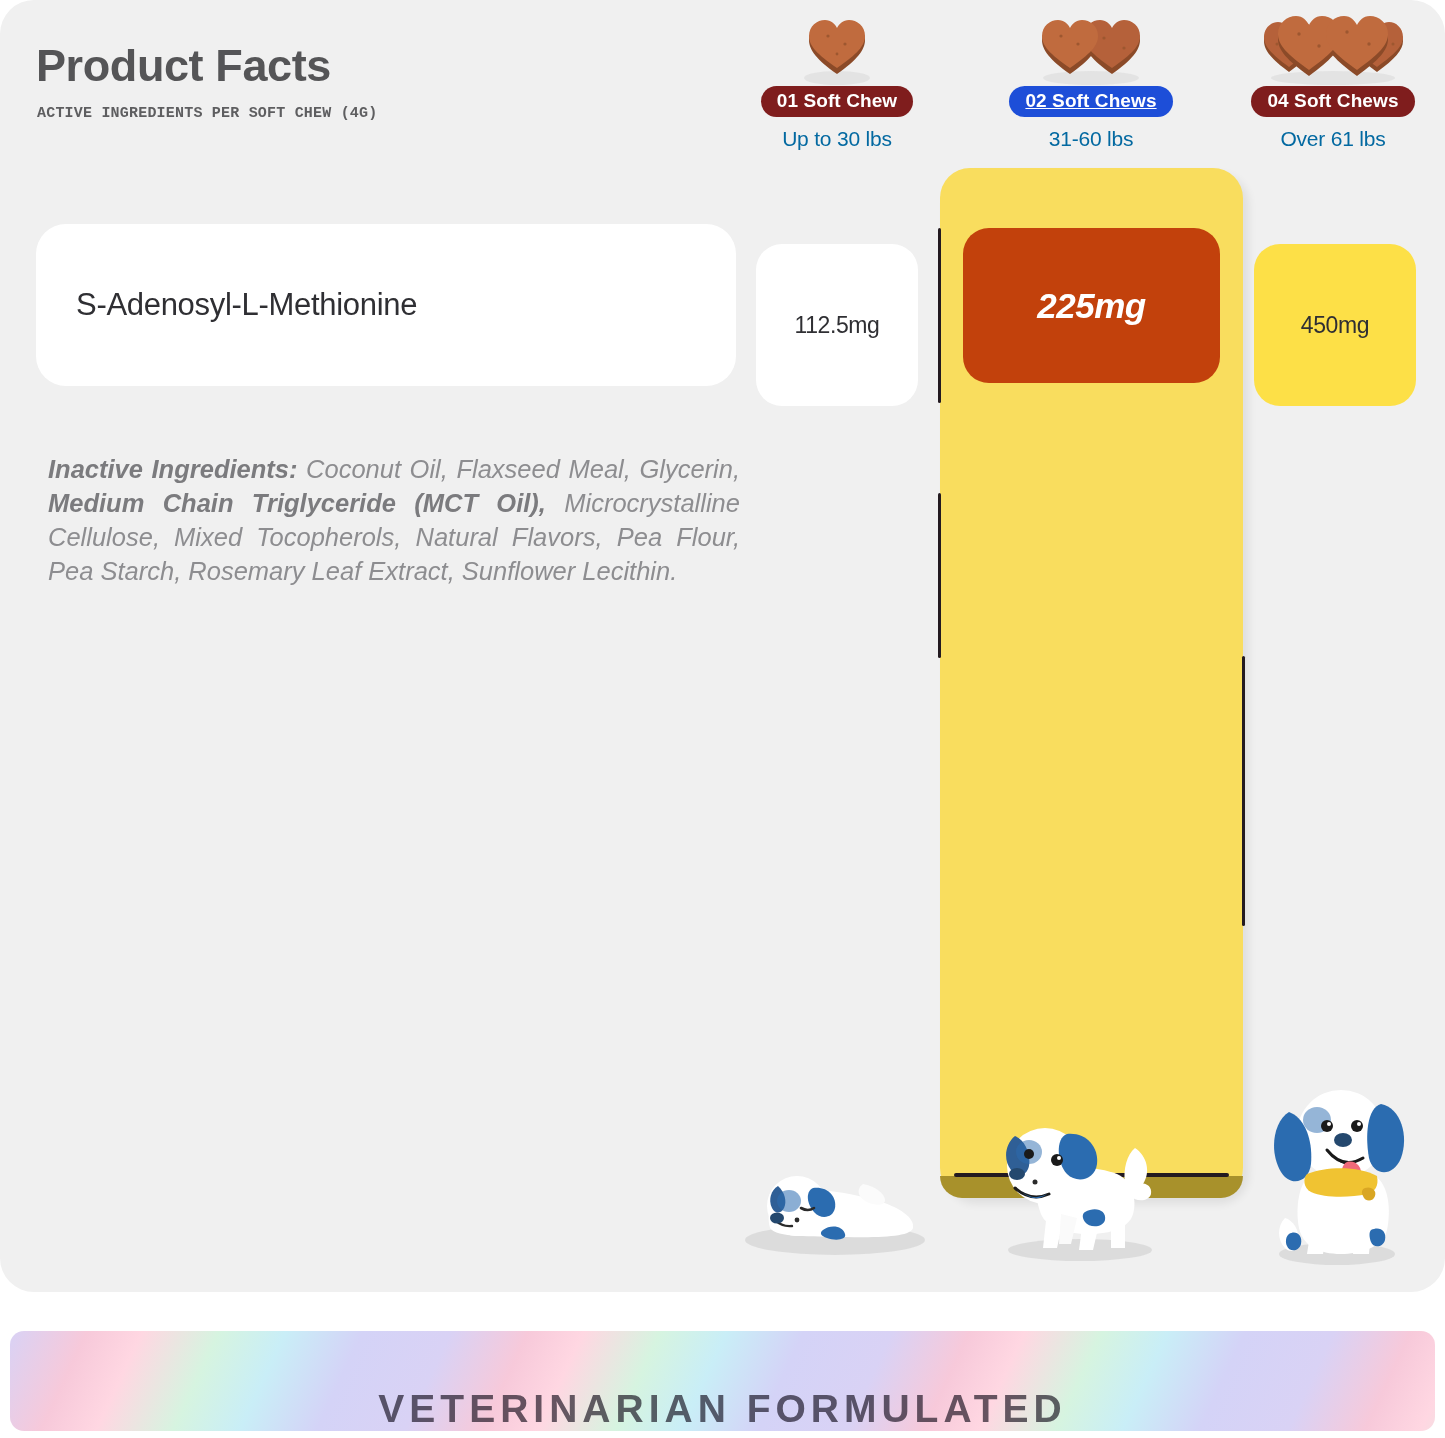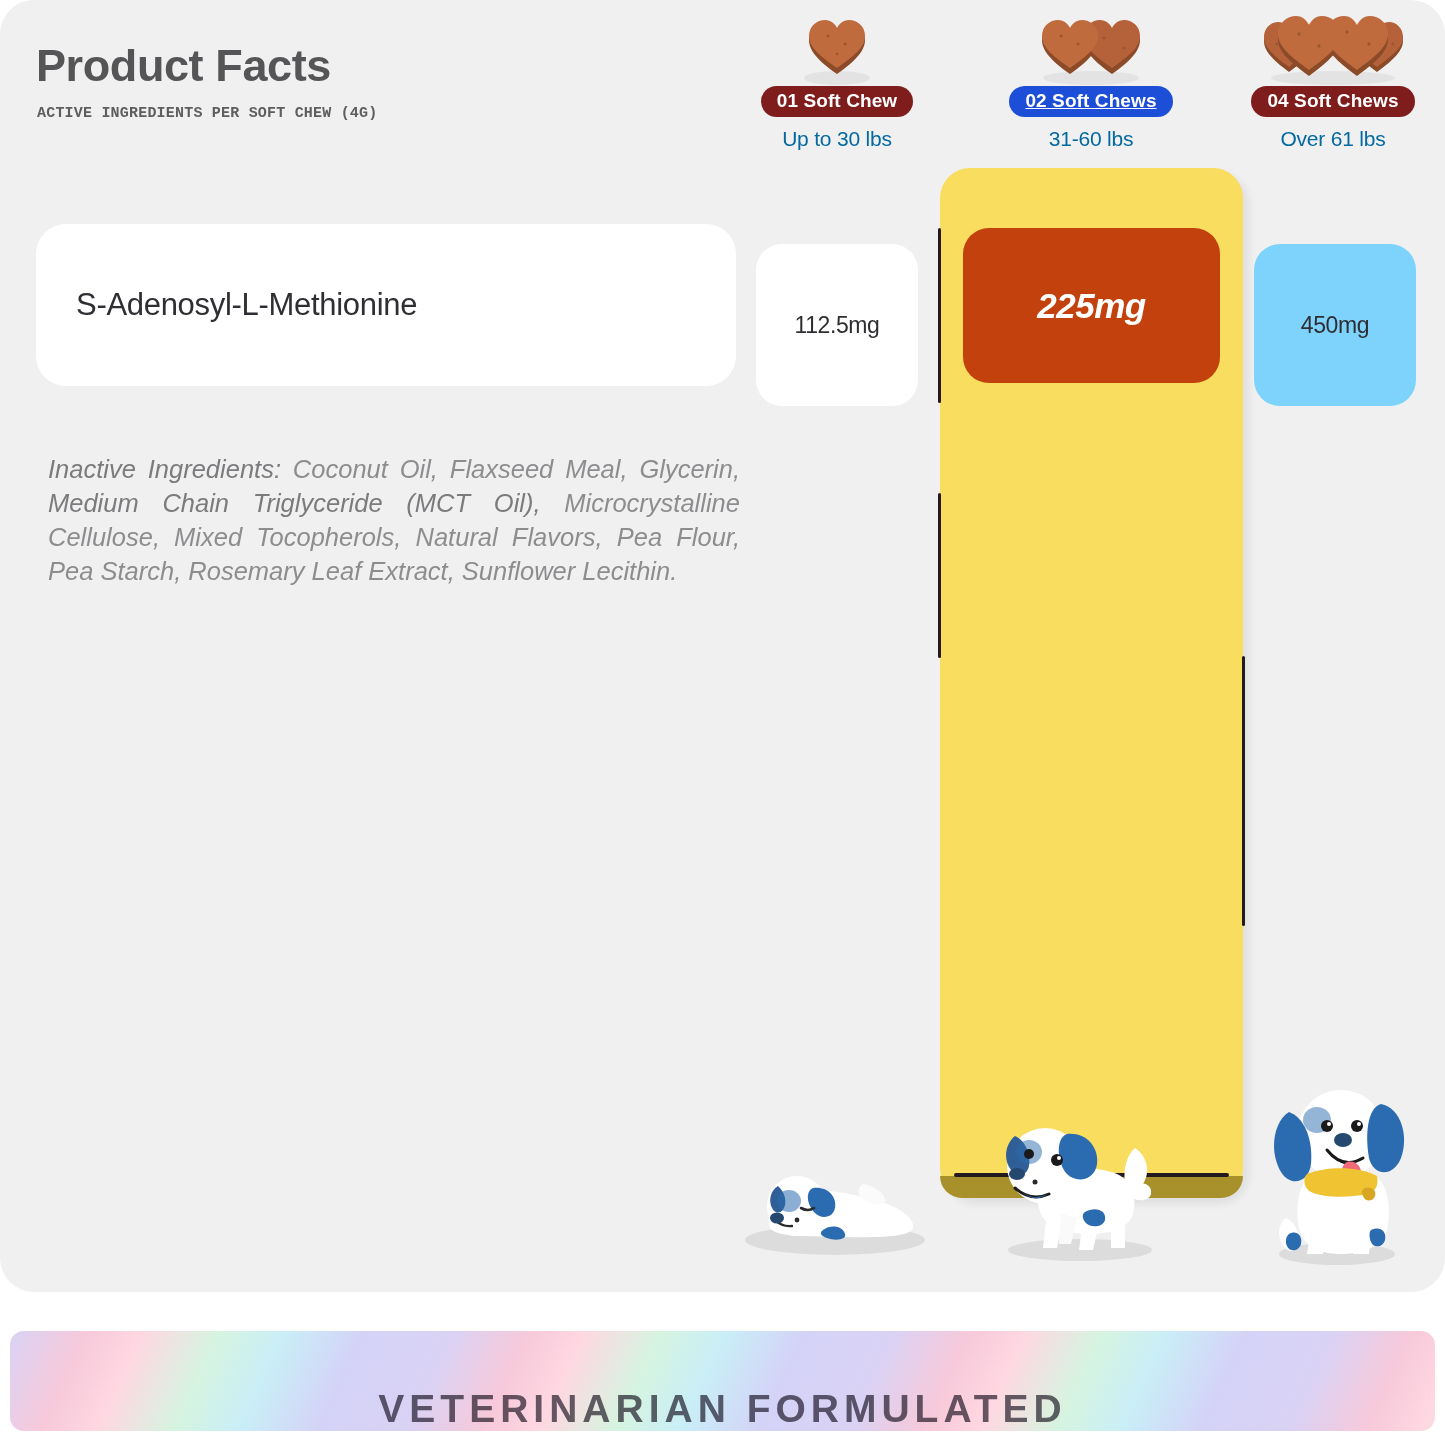--- a/index.html
+++ b/index.html
@@ -142,21 +142,21 @@
     border-radius: 26px;
     display: flex;
     align-items: center;
     justify-content: center;
     font-size: 23px;
     color: #2f2f33;
     letter-spacing: -0.4px;
     margin-top: 12px;
   }
   #dose-cell-0 { left: 756px; background: #ffffff; width: 162px; }
-  #dose-cell-2 { left: 1254px; background: #7dd3fc; width: 162px; }
+  #dose-cell-2 { left: 1254px; background: #fde047; width: 162px; }
 
   #dose-cell-1 {
     position: absolute;
     left: 963px; top: 228px;
     width: 257px; height: 155px;
     background: #c2410c;
     border-radius: 26px;
     display: flex;
     align-items: center;
     justify-content: center;
@@ -171,21 +171,21 @@
   #inactive-ingredients {
     position: absolute;
     left: 48px; top: 452px;
     width: 692px;
     font-size: 25.5px;
     line-height: 34px;
     color: #8d8d90;
     font-style: italic;
     text-align: justify;
   }
-  #inactive-ingredients b { color: #7b7b7e; font-weight: normal; }
+  #inactive-ingredients b { color: #7b7b7e; font-weight: bold; }
 
   
   .dog { position: absolute; }
   #dog-sleeping { left: 735px; top: 1148px; }
   #dog-walking  { left: 985px; top: 1108px; }
   #dog-sitting  { left: 1255px; top: 1078px; }
 
   
   #vet-banner {
     position: absolute;

